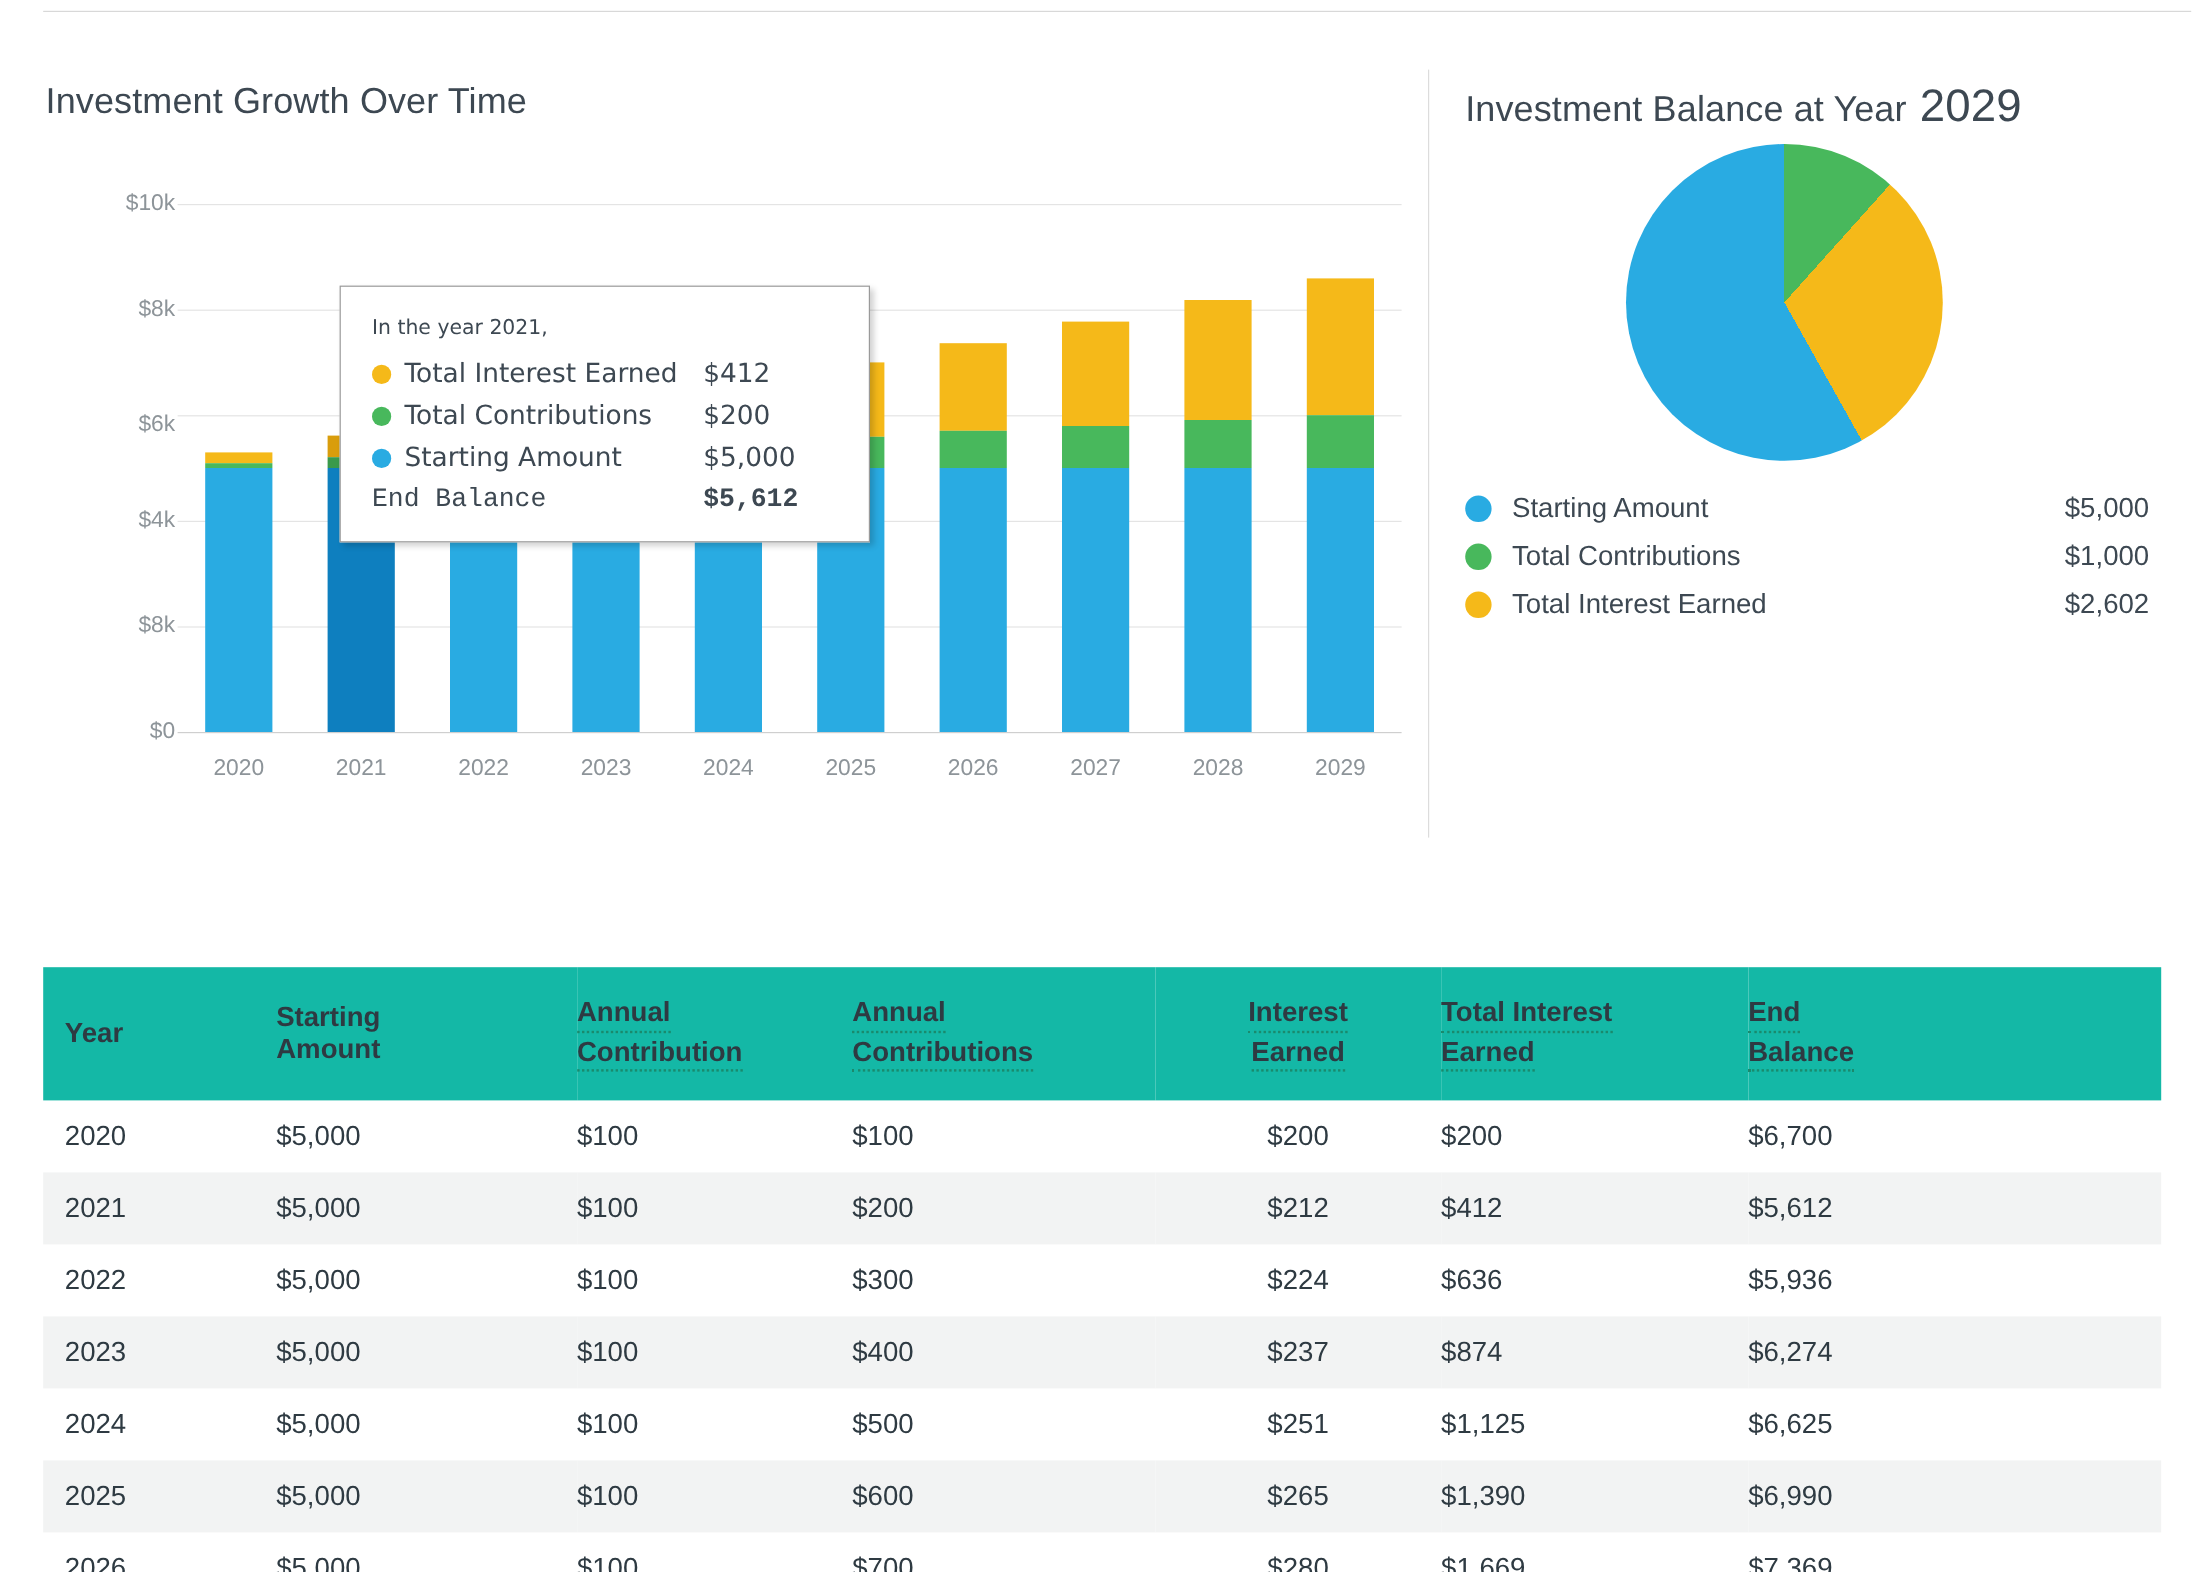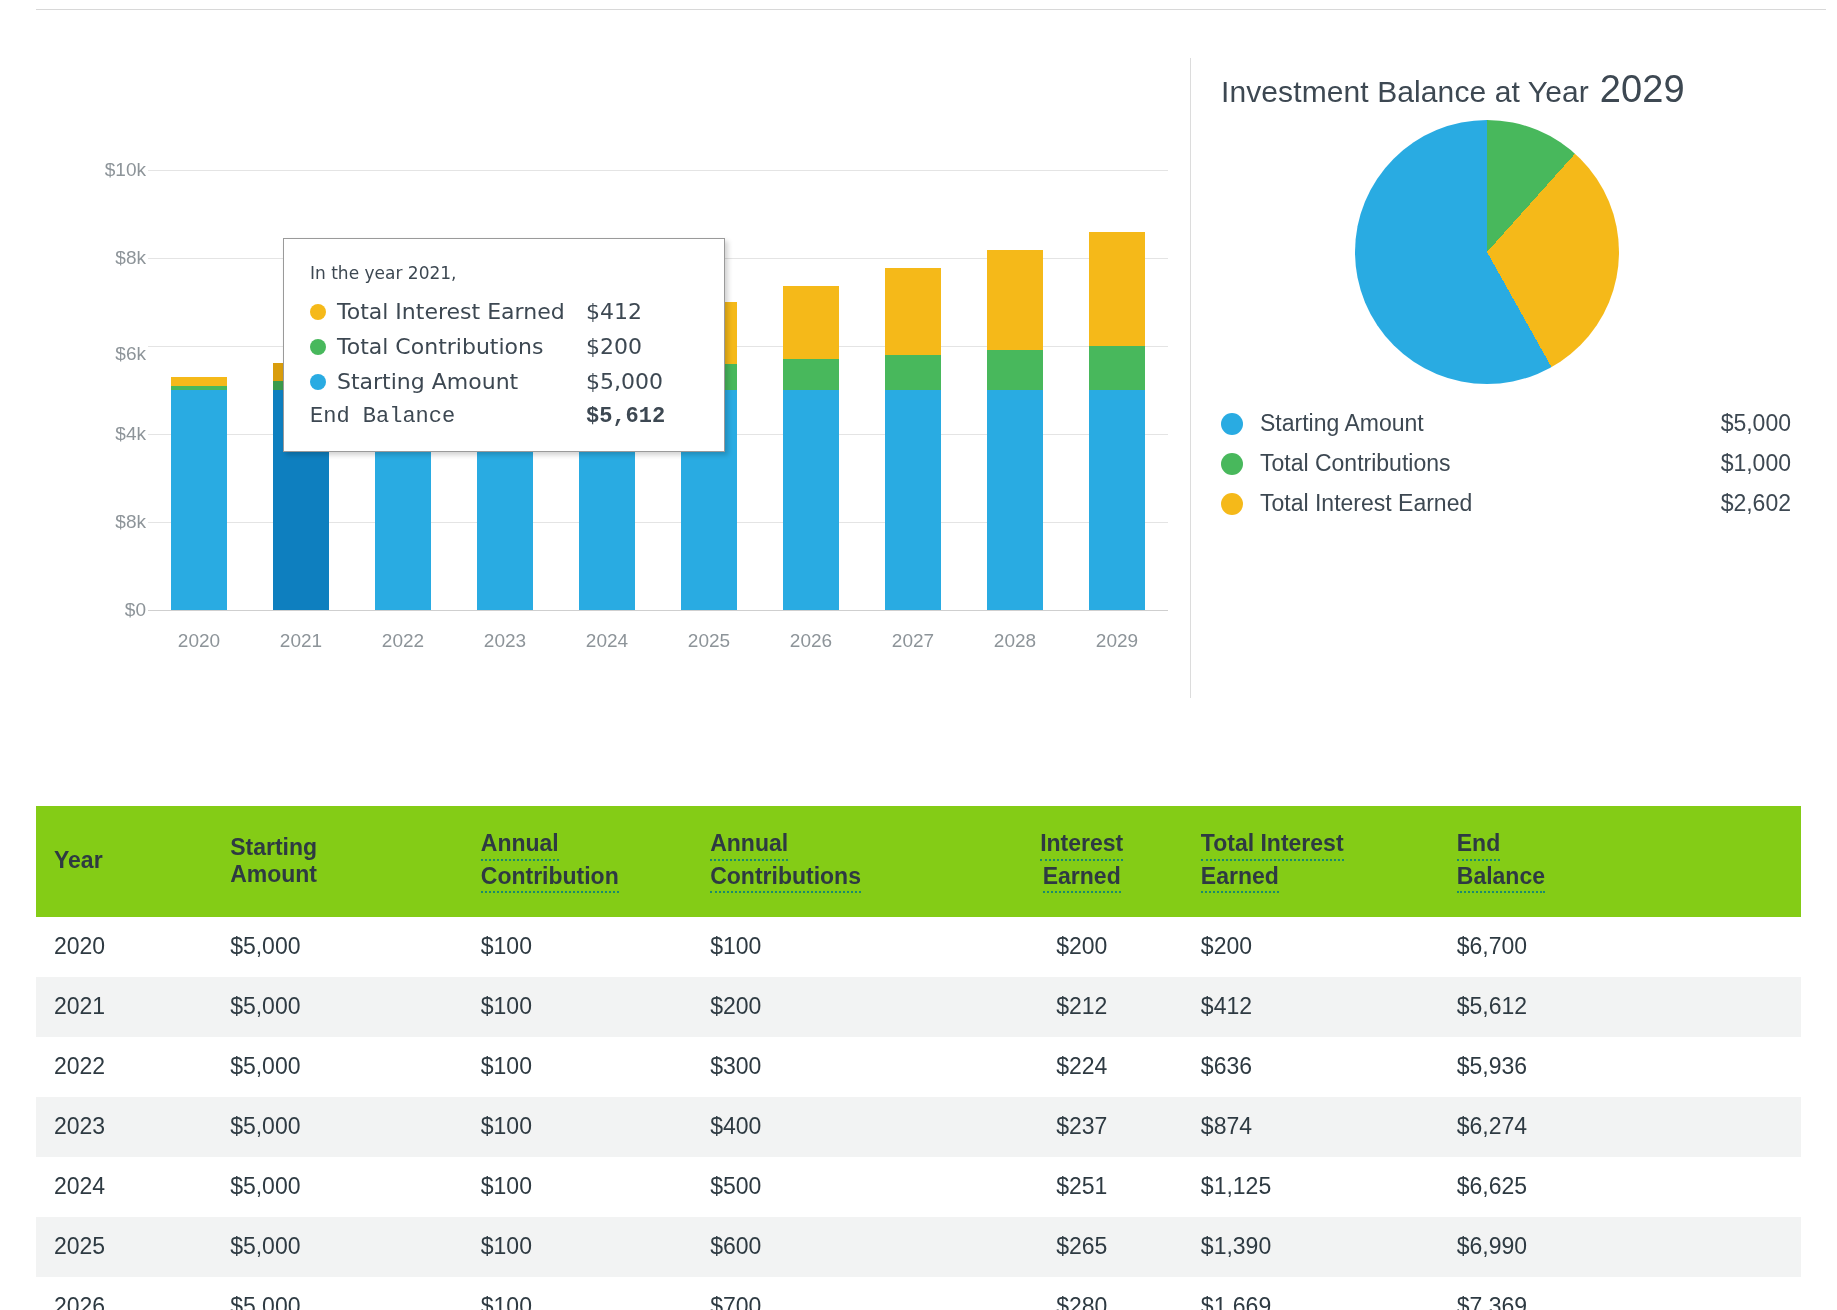--- a/index.html
+++ b/index.html
@@ -129,21 +129,21 @@
   }
   .pl-name { flex: 1 1 auto; }
   .pl-val  { flex: 0 0 auto; text-align: right; }
 
   
   .table-wrap {
     position: absolute; left: 36px; top: 806px;
     width: 1765px;
   }
   table { border-collapse: collapse; width: 100%; table-layout: fixed; }
-  thead tr { background: #84cc16; }
+  thead tr { background: #14b8a6; }
   th {
     text-align: left; vertical-align: middle;
     font-size: 23px; font-weight: bold; color: #2e3a42;
     padding: 22px 0 24px 0;
     font-family: "Liberation Sans", sans-serif;
   }
   th:first-child { padding-left: 18px; }
   th .hd { display: block; }
   th .dotted {
     display: inline-block;
@@ -167,20 +167,21 @@
 </head>
 <body>
 
 <div class="page">
 
   <div class="top-rule"></div>
 
   <div class="charts">
 
     <div class="panel-left">
+      <div class="chart-title">Investment Growth Over Time</div>
 
       <div class="bar-chart">
         <div class="plot" id="plot">
             <div class="gridline" style="top: 0px;"></div>
             <div class="ylabel" style="top: 0px;">$10k</div>
             <div class="gridline" style="top: 88px;"></div>
             <div class="ylabel" style="top: 88px;">$8k</div>
             <div class="gridline" style="top: 176px;"></div>
             <div class="ylabel" style="top: 184px;">$6k</div>
             <div class="gridline" style="top: 264px;"></div>

